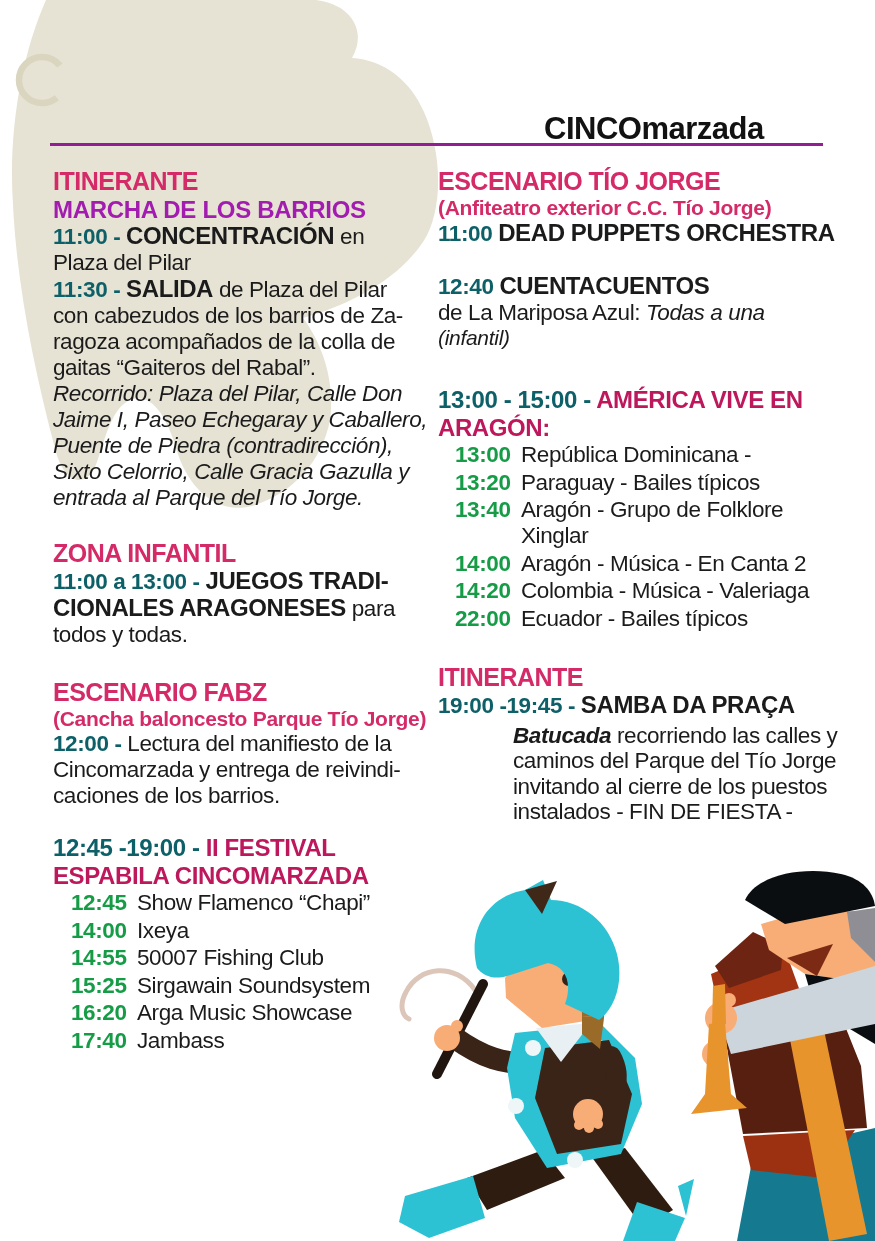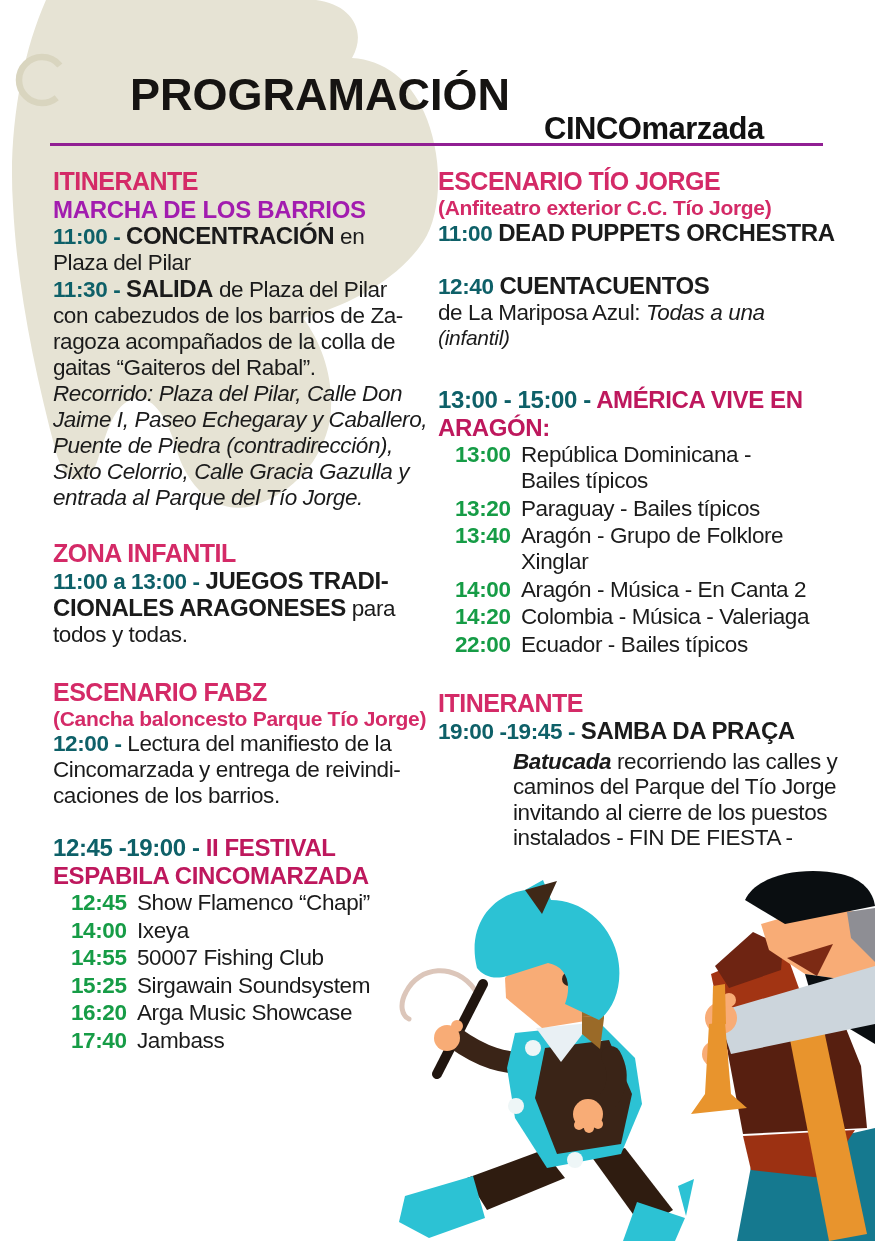--- a/index.html
+++ b/index.html
@@ -41,21 +41,20 @@
 <div class="page">
 
   <svg class="bg" width="460" height="540" viewBox="0 0 460 540">
     <path d="M46,0 C22,54 8,130 13,205 C17,285 34,370 56,452 C64,482 86,492 97,462
          C106,436 112,408 130,400 C150,392 166,414 176,448 C186,484 214,516 252,506
          C292,494 322,462 330,420 C335,384 324,346 303,318 C346,306 396,282 423,242
          C444,210 442,152 424,112 C410,80 384,60 352,58 C368,30 350,4 316,0 Z" fill="#e6e3d4"></path>
     <circle cx="42" cy="80" r="23" fill="none" stroke="#d9d5bf" stroke-width="6.5" stroke-dasharray="108 36" stroke-dashoffset="-20"></circle>
   </svg>
 
-  <div class="hdr-title">PROGRAMACIÓN</div>
   <div class="hdr-brand">CINCOmarzada</div>
   <div class="rule"></div>
 
   <div class="col col-left">
     <div class="h-pink">ITINERANTE</div>
     <div class="h-green">MARCHA DE LOS BARRIOS</div>
     <div class="line"><span class="time">11:00 - </span><span class="emph">CONCENTRACIÓN</span><span> en</span></div>
     <div class="line">Plaza del Pilar</div>
     <div class="line"><span class="time">11:30 - </span><span class="emph">SALIDA</span><span> de Plaza del Pilar</span></div>
     <div class="line">con cabezudos de los barrios de Za-</div>
@@ -117,21 +116,20 @@
     <div class="line"><span>de La Mariposa Azul: </span><span class="it">Todas a una</span></div>
     <div class="itnote">(infantil)</div>
 
     <div class="ft" style="margin-top:36px;"><span class="time">13:00 - 15:00 - </span><span class="gtitle">AMÉRICA VIVE EN</span></div>
     <div class="ft gtitle">ARAGÓN:</div>
     <div class="items" style="margin-left:17px;">
       <div class="item">
           <div class="itime">13:00</div>
           <div class="itext">
             <div>República Dominicana -</div>
-            <div>Bailes típicos</div>
           </div>
         </div>
       <div class="item">
           <div class="itime">13:20</div>
           <div class="itext">
             <div>Paraguay - Bailes típicos</div>
           </div>
         </div>
       <div class="item">
           <div class="itime">13:40</div>

